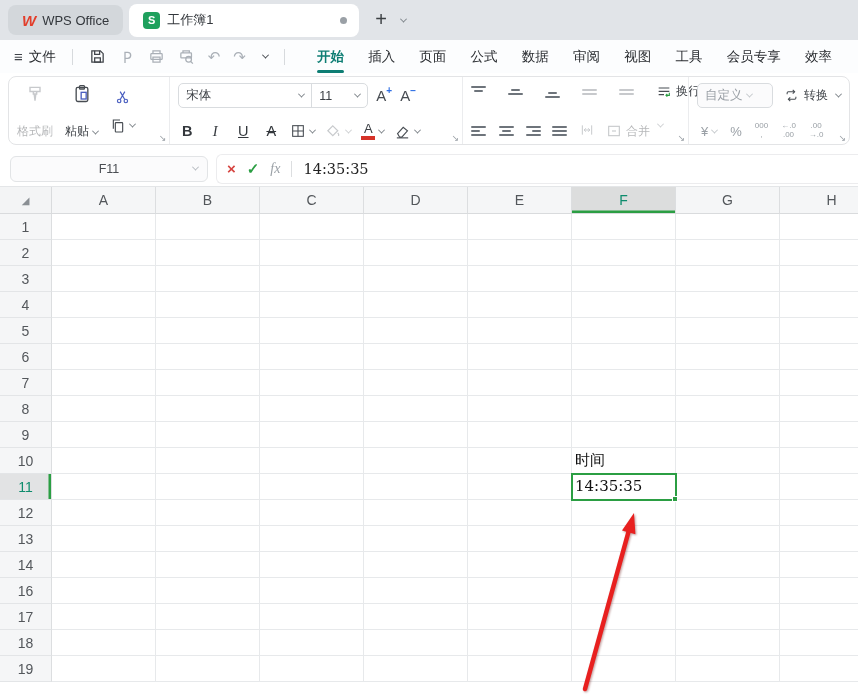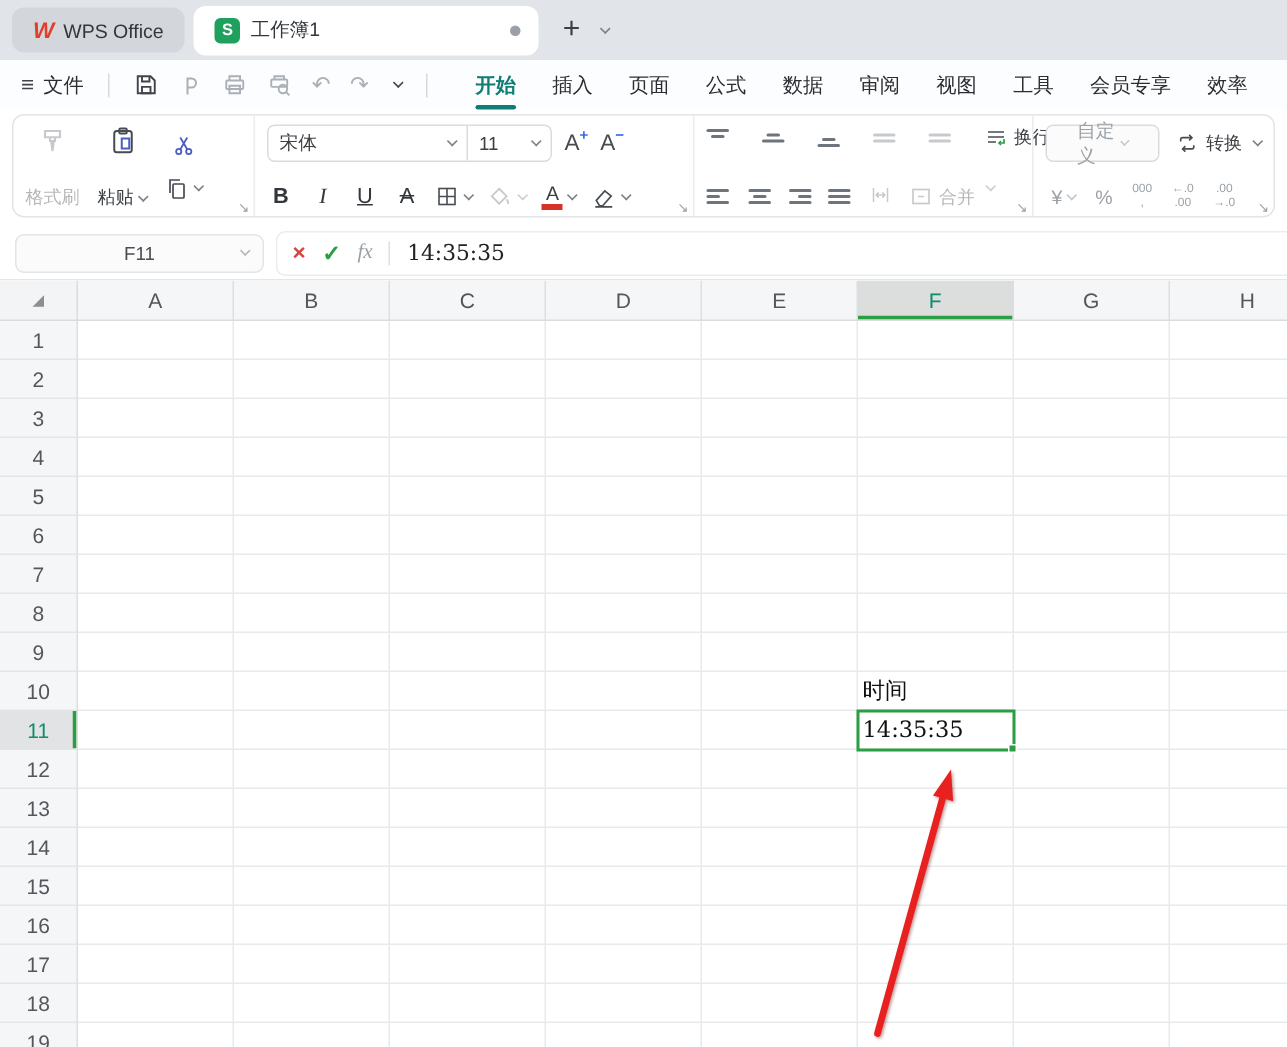--- a/index.html
+++ b/index.html
@@ -65,21 +65,21 @@
   .bars{width:16px;height:12px;display:flex;flex-direction:column;gap:2px}
   .bars i{display:block;height:2px;background:#6e747b;border-radius:1px}
   .b-top{justify-content:flex-start}.b-mid{justify-content:center}.b-bot{justify-content:flex-end}
   .al-l{align-items:flex-start}.al-c{align-items:center}.al-r{align-items:flex-end}
   .w1{width:15px}.w2{width:9px}
   .numtxt{font-size:13px;color:#9aa0a6;white-space:nowrap}
   .decimal{font-size:8px;line-height:1.1;color:#9aa0a6;text-align:center}
 
   
   .formulabar{height:36px;display:flex;align-items:center;padding:0 0 0 10px;border-bottom:1px solid #e4e6e8;background:#fff;gap:8px}
-  .namebox{width:166px;height:26px;border:1px solid #e2e4e6;border-radius:6px;background:#fbfbfc;display:flex;align-items:center;justify-content:center;position:relative;font-size:12.5px;color:#4a4e53}
+  .namebox{width:198px;height:26px;border:1px solid #e2e4e6;border-radius:6px;background:#fbfbfc;display:flex;align-items:center;justify-content:center;position:relative;font-size:12.5px;color:#4a4e53}
   .namebox .chev{position:absolute;right:9px;color:#b4b9bf}
   .fxbox{flex:1;height:30px;border:1px solid #ececee;border-right:none;border-radius:6px 0 0 6px;display:flex;align-items:center;padding-left:10px;gap:11px}
   .fx-x{color:#d64541;font-size:15px;font-weight:bold}
   .fx-check{color:#2b9e43;font-size:15px;font-weight:bold}
   .fx-fx{color:#9aa0a6;font-style:italic;font-family:"Liberation Serif",serif;font-size:14px}
   .fx-div{width:1px;height:16px;background:#dcdee0}
   .fx-value{font-family:"DejaVu Serif","Liberation Serif",serif;font-size:14.5px;color:#222}
 
   
   .grid{position:relative;background:#fff;height:513px;overflow:hidden}
@@ -328,21 +328,21 @@
             </svg>
         <span class="lbl">合并</span>
         <span class="chev gray"></span>
       </span>
     </div>
     <span class="corner">↘</span>
   </div>
 
   <div class="group g-num">
     <div class="rowline" style="gap:10px">
-      <div class="selbox fmtsel" style="justify-content:flex-start;padding:0 20px">
+      <div class="selbox fmtsel" style="justify-content:flex-start;padding:0 7px">
         <span>自定义</span>
             <span class="chev" style="color:#c3c7cb"></span>
       </div>
       <span style="display:flex;align-items:center;gap:4px">
         <svg width="17" height="15" viewBox="0 0 24 24" fill="none" stroke="#474c52" stroke-width="1.7">
               <path d="M5 10V8a2 2 0 0 1 2-2h10"></path>
               <path d="M14 3l3 3-3 3"></path>
               <path d="M19 14v2a2 2 0 0 1-2 2H7"></path>
               <path d="M10 21l-3-3 3-3"></path>
             </svg>
@@ -543,31 +543,20 @@
         <div class="cell"></div>
         <div class="cell"></div>
         <div class="cell"></div>
         <div class="cell"></div>
         <div class="cell"></div>
         <div class="cell"></div>
         <div class="cell"></div>
         <div class="cell"></div>
       </div>
       <div class="row">
-        <div class="rowh">15</div>
-        <div class="cell"></div>
-        <div class="cell"></div>
-        <div class="cell"></div>
-        <div class="cell"></div>
-        <div class="cell"></div>
-        <div class="cell"></div>
-        <div class="cell"></div>
-        <div class="cell"></div>
-      </div>
-      <div class="row">
         <div class="rowh">16</div>
         <div class="cell"></div>
         <div class="cell"></div>
         <div class="cell"></div>
         <div class="cell"></div>
         <div class="cell"></div>
         <div class="cell"></div>
         <div class="cell"></div>
         <div class="cell"></div>
       </div>

